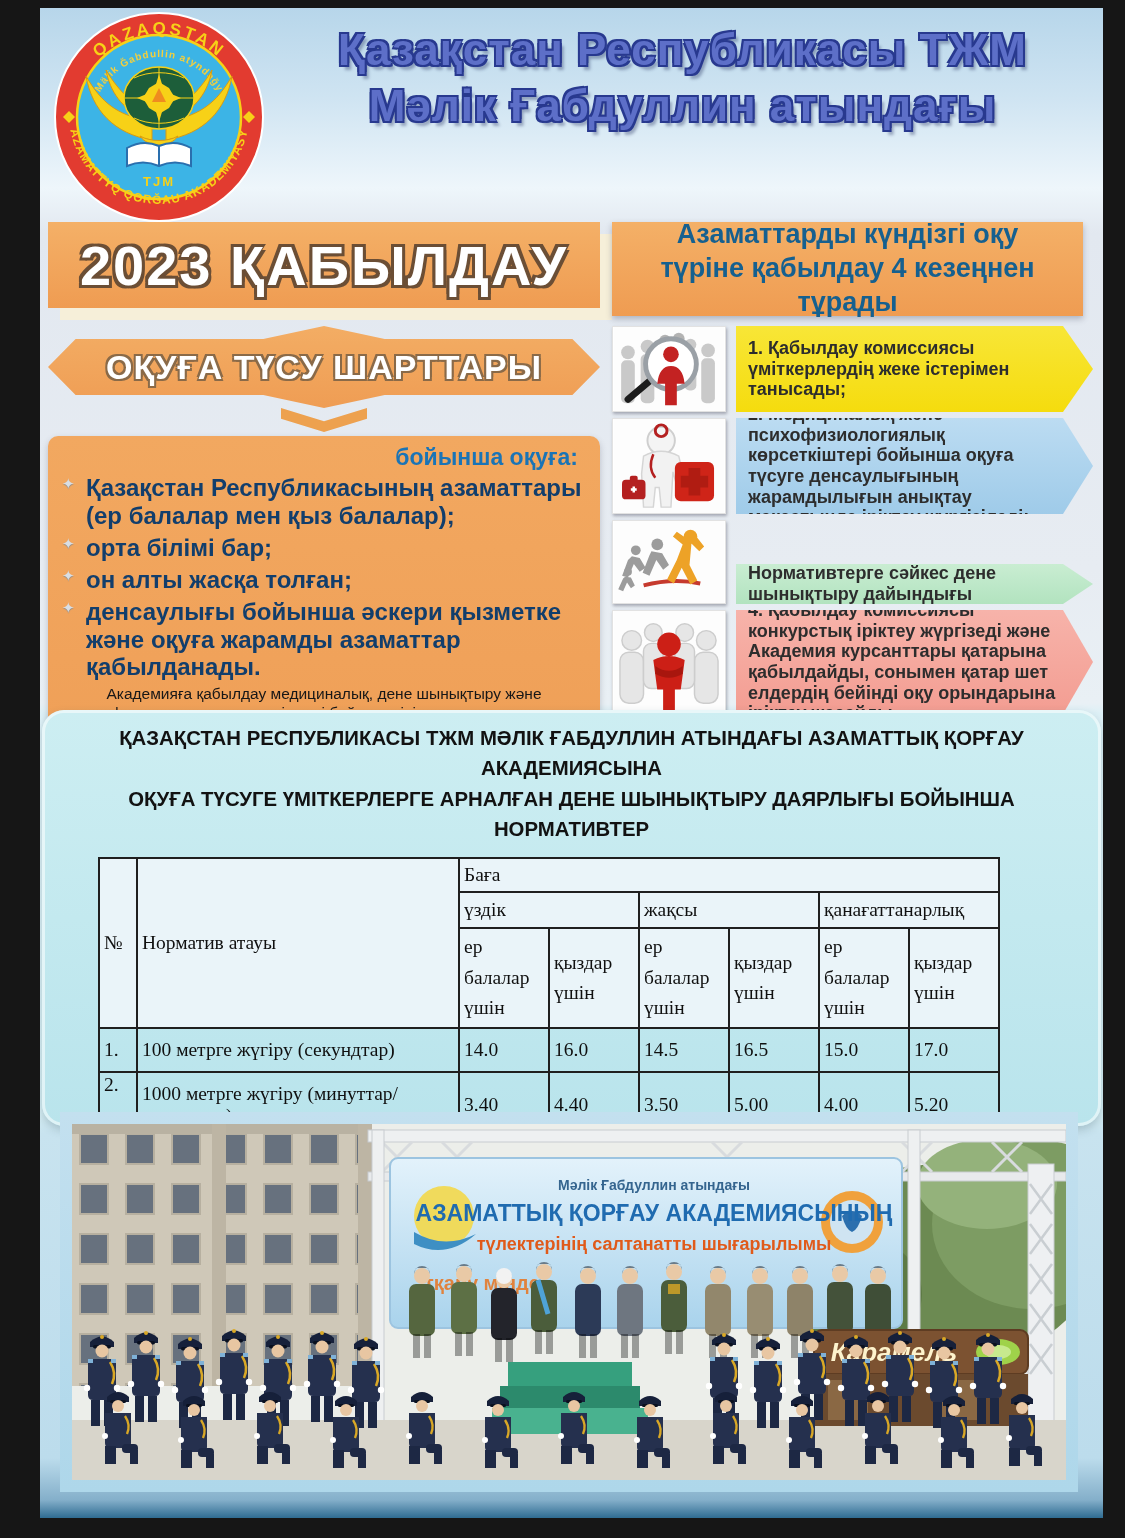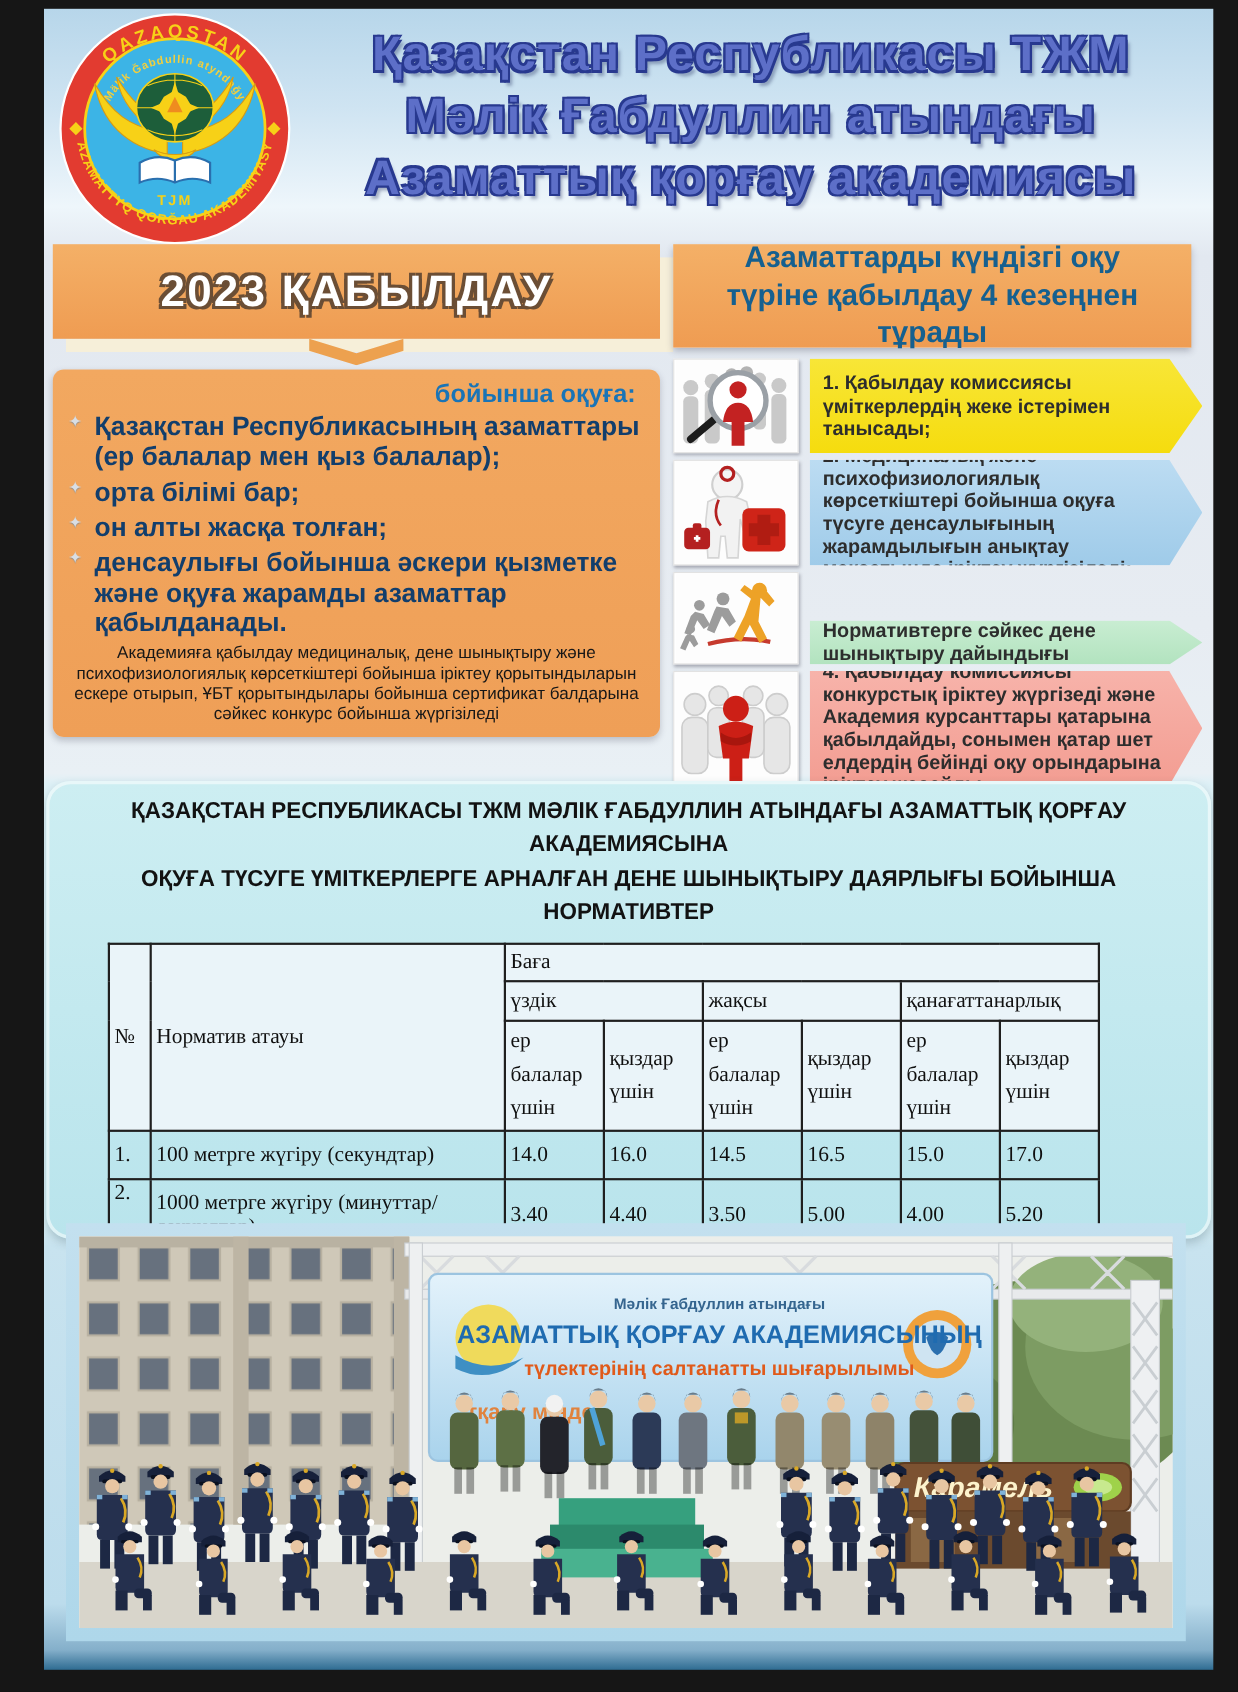--- a/index.html
+++ b/index.html
@@ -13,21 +13,21 @@
   .header-band{position:absolute;left:0;top:0;width:100%;height:216px;}
   .logo-wrap{position:absolute;left:12px;top:2px;width:214px;height:214px;}
   .titles{position:absolute;left:228px;right:6px;top:14px;text-align:center;}
   .title-line{font-size:44px;font-weight:bold;letter-spacing:1px;color:#5d6fc8;line-height:1.27;
     text-shadow:-2px -2px 0 #28398f,2px -2px 0 #28398f,-2px 2px 0 #28398f,2px 2px 0 #28398f,4px 5px 3px rgba(30,40,90,.35);}
   .website{position:absolute;right:18px;top:168px;font-size:30px;font-weight:bold;font-style:italic;color:#111;}
   
   .col-left{position:absolute;left:8px;top:214px;width:552px;}
   .year-banner{height:86px;background:linear-gradient(180deg,#f4b067,#ef9c52);
     box-shadow:12px 12px 0 0 #f6efd9;display:flex;align-items:center;justify-content:center;}
-  .year-banner span{font-size:40px;font-weight:bold;letter-spacing:2px;color:#fff;
+  .year-banner span{font-size:56px;font-weight:bold;letter-spacing:2px;color:#fff;
     text-shadow:-3px -3px 0 #6b4e35,3px -3px 0 #6b4e35,-3px 3px 0 #6b4e35,3px 3px 0 #6b4e35;}
   .hex-banner{margin-top:18px;height:82px;background:linear-gradient(180deg,#f3ad64,#ef9d54);
     clip-path:polygon(0 50%,5% 16%,39% 16%,50% 0,61% 16%,95% 16%,100% 50%,95% 84%,61% 84%,50% 100%,39% 84%,5% 84%);
     display:flex;align-items:center;justify-content:center;}
   .hex-banner span{font-size:34px;font-weight:bold;letter-spacing:1px;color:#fff;
     text-shadow:-2px -2px 0 #8a6a48,2px -2px 0 #8a6a48,-2px 2px 0 #8a6a48,2px 2px 0 #8a6a48;}
   .down-chevron{width:86px;height:24px;margin:0 auto;background:#eda14f;
     clip-path:polygon(0 0,50% 55%,100% 0,100% 45%,50% 100%,0 45%);filter:drop-shadow(0 2px 1px rgba(90,70,40,.45));}
   .info-panel{margin-top:4px;background:linear-gradient(180deg,#f2a860,#ef9f57);border-radius:10px;
     padding:8px 14px 10px;box-shadow:0 3px 6px rgba(60,60,80,.25);}
@@ -119,27 +119,29 @@
             <path d="M107,136 v20" stroke="#2a6fae" stroke-width="2"></path>
           </g>
           <text x="107" y="176" text-anchor="middle" font-size="13" font-weight="bold" fill="#f7d117" letter-spacing="2">TJM</text>
           <polygon points="11,107 17,101 23,107 17,113" fill="#f7d117"></polygon>
           <polygon points="191,107 197,101 203,107 197,113" fill="#f7d117"></polygon>
         </svg>
       </div>
       <div class="titles">
         <div class="title-line">Қазақстан Республикасы ТЖМ</div>
         <div class="title-line">Мәлік Ғабдуллин атындағы</div>
-        <div class="title-line">Азаматтық қорғау академиясы</div>
       </div>
     </div>
 
     <div class="col-left">
       <div class="year-banner">
         <span>2023 ҚАБЫЛДАУ</span>
+      </div>
+      <div class="hex-banner">
+        <span>ОҚУҒА ТҮСУ ШАРТТАРЫ</span>
       </div>
       <div class="down-chevron"></div>
       <div class="info-panel">
         <div class="ip-h2">бойынша оқуға:</div>
         <ul class="bullet-list">
           <li>
             <span class="bullet-mark">✦</span>
             <span class="bullet-text">Қазақстан Республикасының азаматтары (ер балалар мен қыз балалар);</span>
             </li>
           <li>

